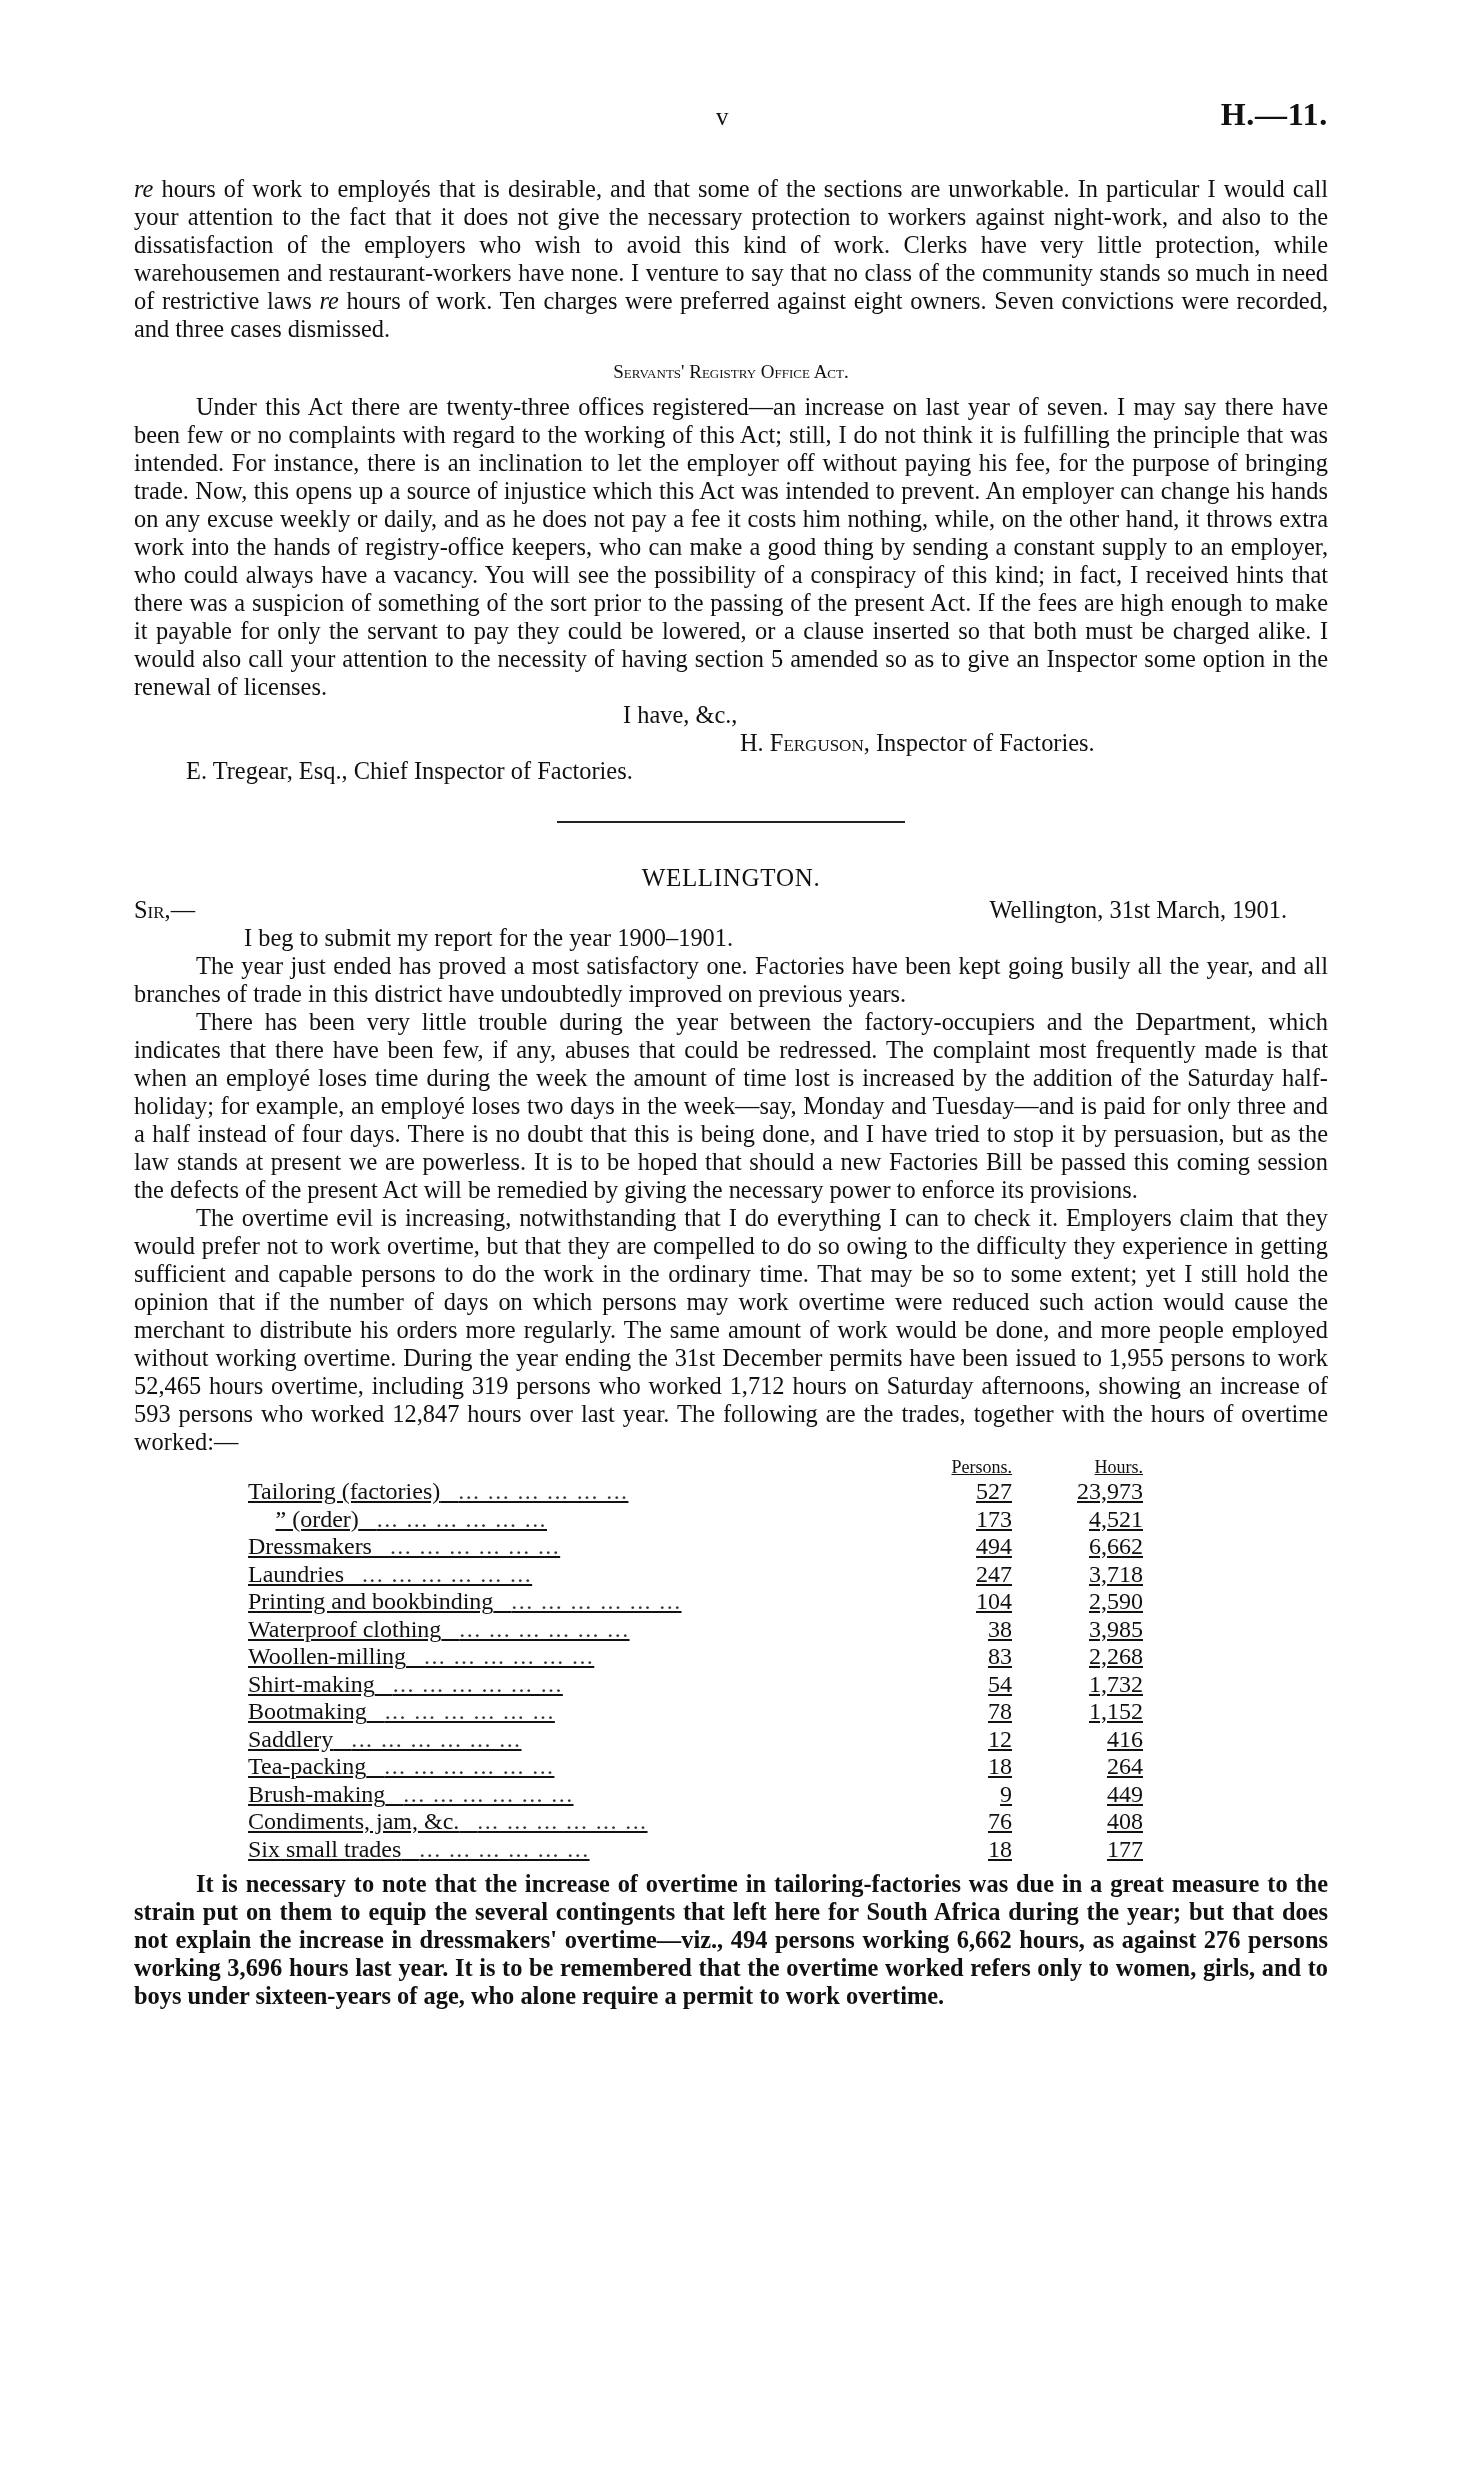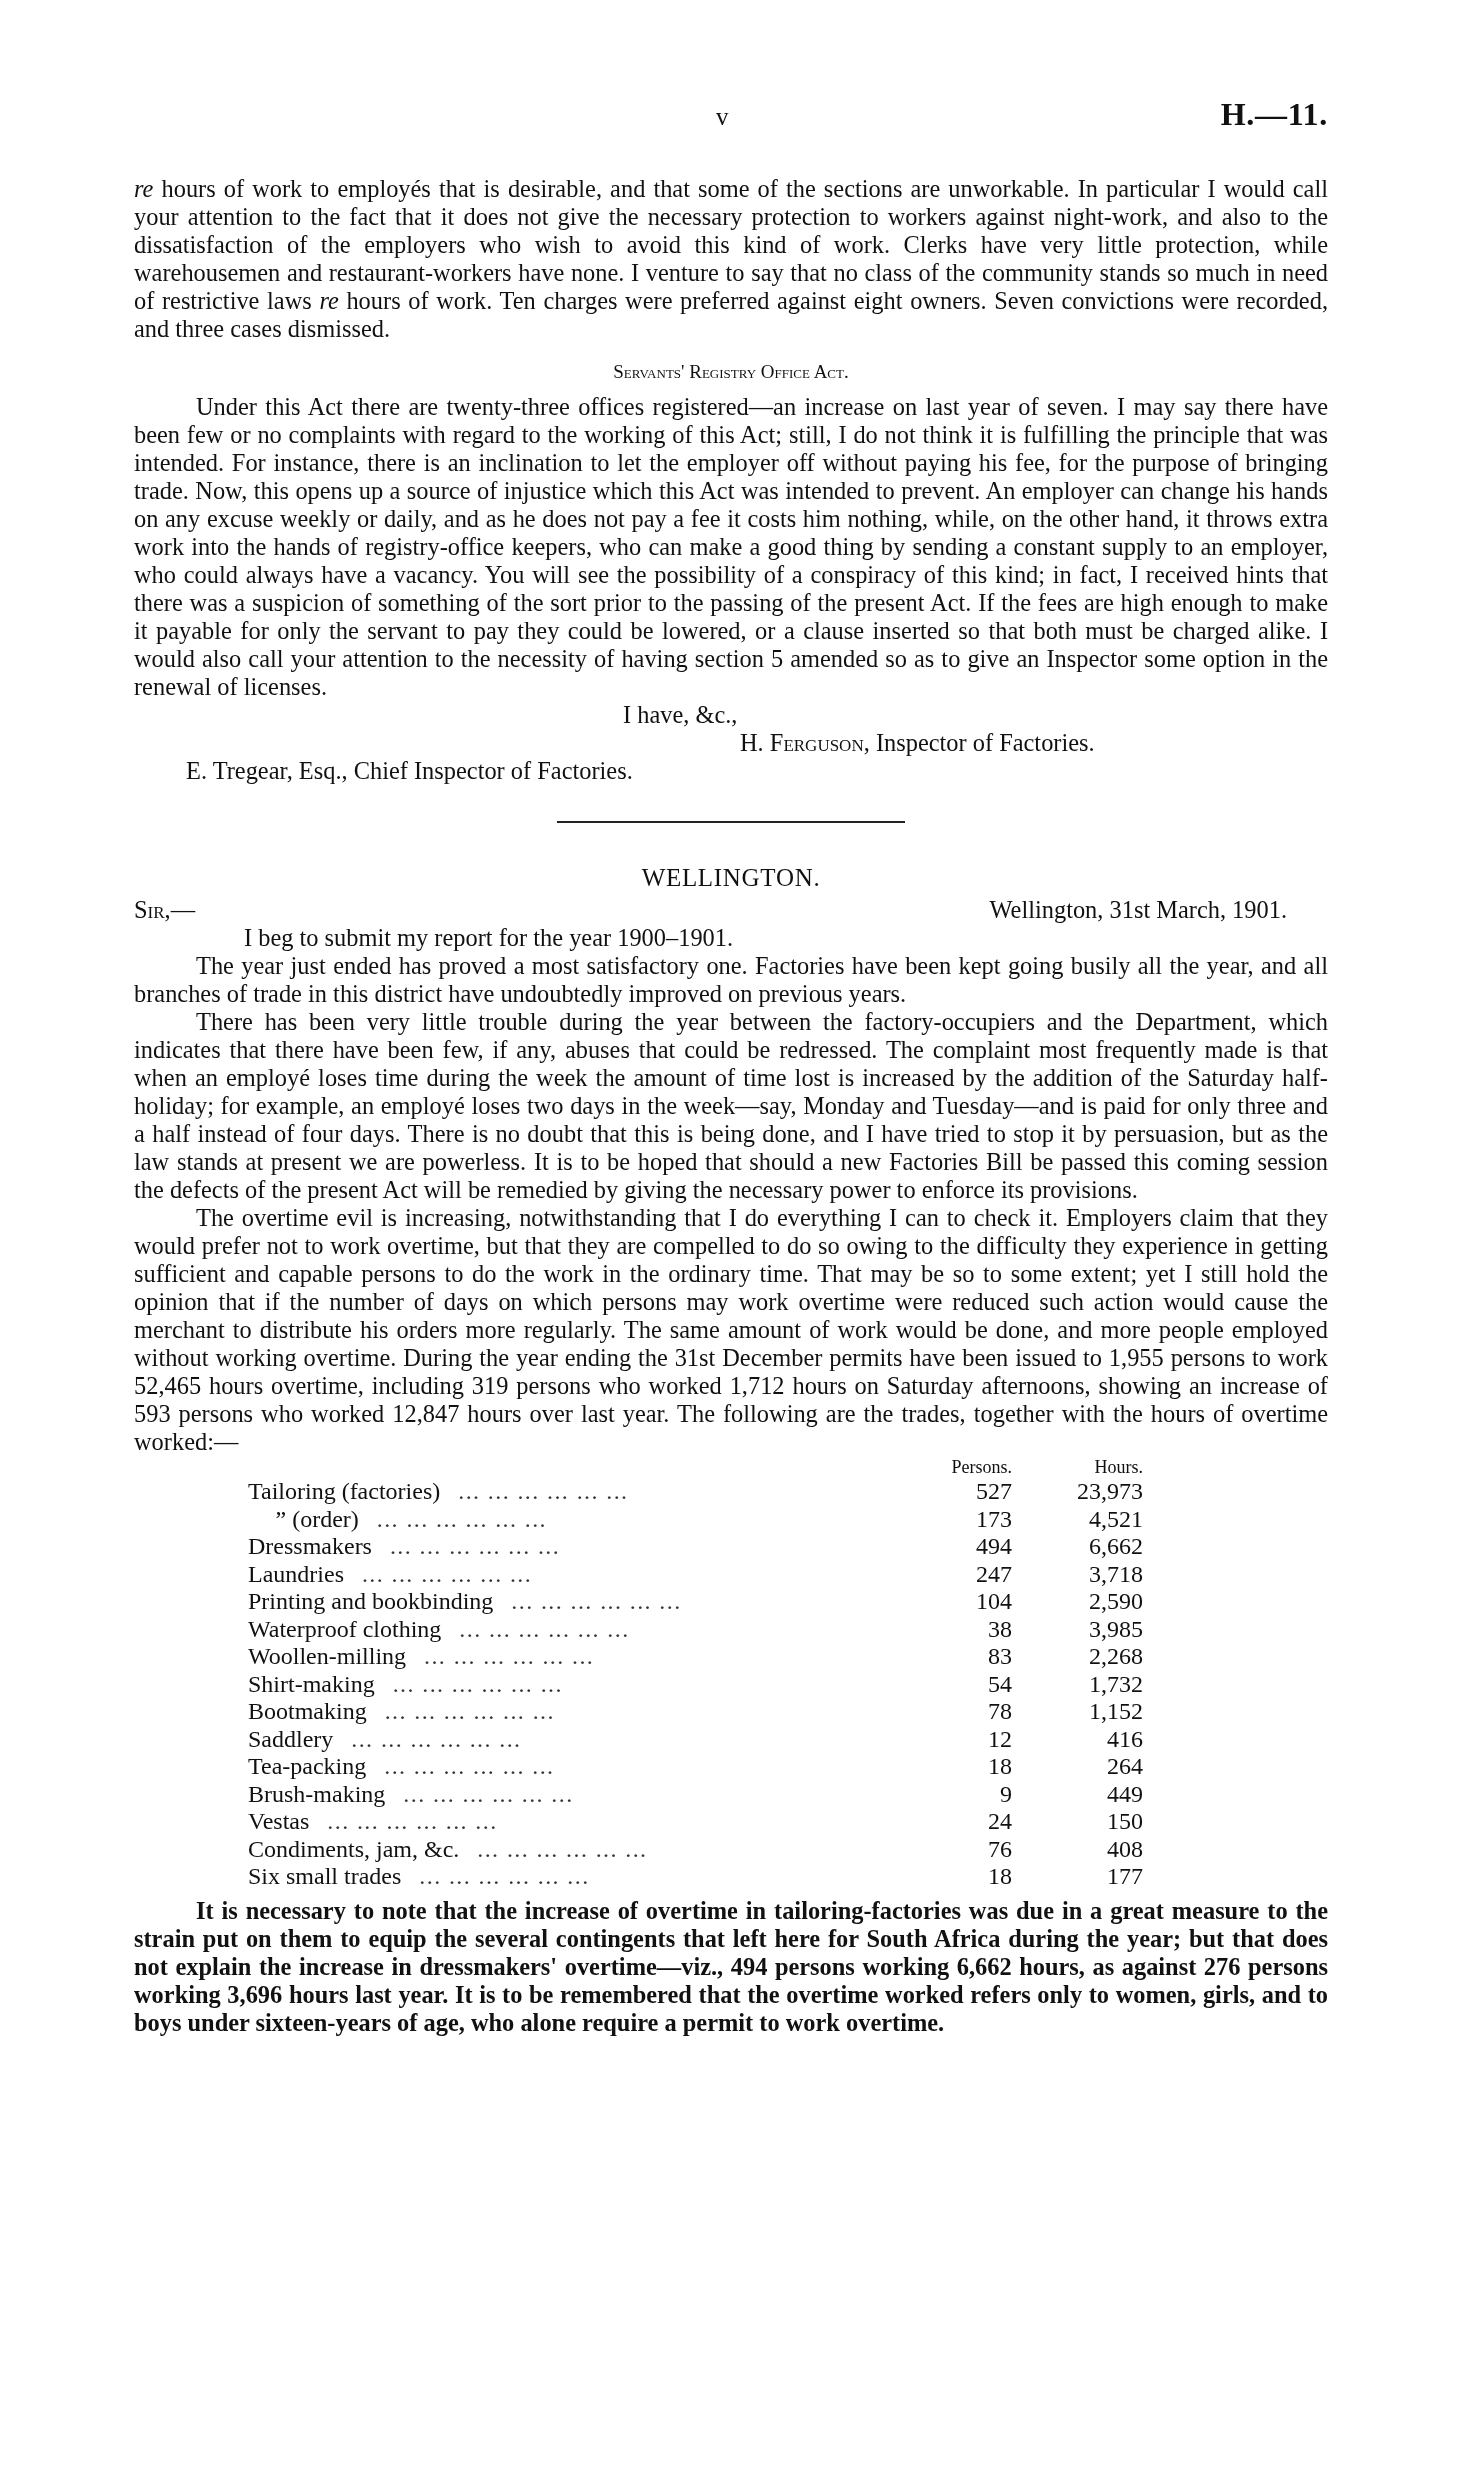--- a/index.html
+++ b/index.html
@@ -19,21 +19,21 @@
   .heading { text-align: center; margin: 15px 0 6.9px 0; font-size: 19px; }
   .heading.big { font-size: 25px; letter-spacing: 0.7px; margin: 0 0 4.1px 0; }
   .sign1 { padding-left: 489px; }
   .sign2 { padding-left: 606px; }
   .addressee { padding-left: 52px; }
   .rule { width: 348px; height: 2.1px; background: #222; margin: 36px auto 41px auto; }
   .salutation { display: flex; justify-content: space-between; }
   .salutation .date { padding-right: 41px; }
   .intro { padding-left: 110px; }
   table.trades { border-collapse: collapse; margin-left: 114px; margin-top: 1.4px; font-size: 24px; }
-  table.trades td, table.trades th { padding: 0; line-height: 27.5px; vertical-align: baseline; }
+  table.trades td, table.trades th { padding: 0; line-height: 27.5px; vertical-align: baseline; text-decoration: underline; }
   table.trades th { font-weight: normal; font-size: 18px; line-height: 20.6px; }
   .c-name { width: 688px; white-space: nowrap; overflow: hidden; }
   .c-name .dots { color: #333; letter-spacing: 1.4px; }
   .c-p { width: 76px; text-align: right; }
   .c-h { width: 131px; text-align: right; }
   .ditto { padding-left: 27.5px; }
   .italic { font-style: italic; }
   .after-table { margin-top: 6.9px; font-weight: bold; }
 </style>
 </head>
@@ -135,25 +135,20 @@
             <td class="c-name"><span>Tea-packing</span>&nbsp;&nbsp;&nbsp;<span class="dots">...        ...        ...        ...        ...        ...</span></td>
             <td class="c-p">18</td>
             <td class="c-h">264</td>
           </tr>
           <tr>
             <td class="c-name"><span>Brush-making</span>&nbsp;&nbsp;&nbsp;<span class="dots">...        ...        ...        ...        ...        ...</span></td>
             <td class="c-p">9</td>
             <td class="c-h">449</td>
           </tr>
           <tr>
-            <td class="c-name"><span>Vestas</span>&nbsp;&nbsp;&nbsp;<span class="dots">...        ...        ...        ...        ...        ...</span></td>
-            <td class="c-p">24</td>
-            <td class="c-h">150</td>
-          </tr>
-          <tr>
             <td class="c-name"><span>Condiments, jam, &amp;c.</span>&nbsp;&nbsp;&nbsp;<span class="dots">...        ...        ...        ...        ...        ...</span></td>
             <td class="c-p">76</td>
             <td class="c-h">408</td>
           </tr>
           <tr>
             <td class="c-name"><span>Six small trades</span>&nbsp;&nbsp;&nbsp;<span class="dots">...        ...        ...        ...        ...        ...</span></td>
             <td class="c-p">18</td>
             <td class="c-h">177</td>
           </tr>
         </tbody>

